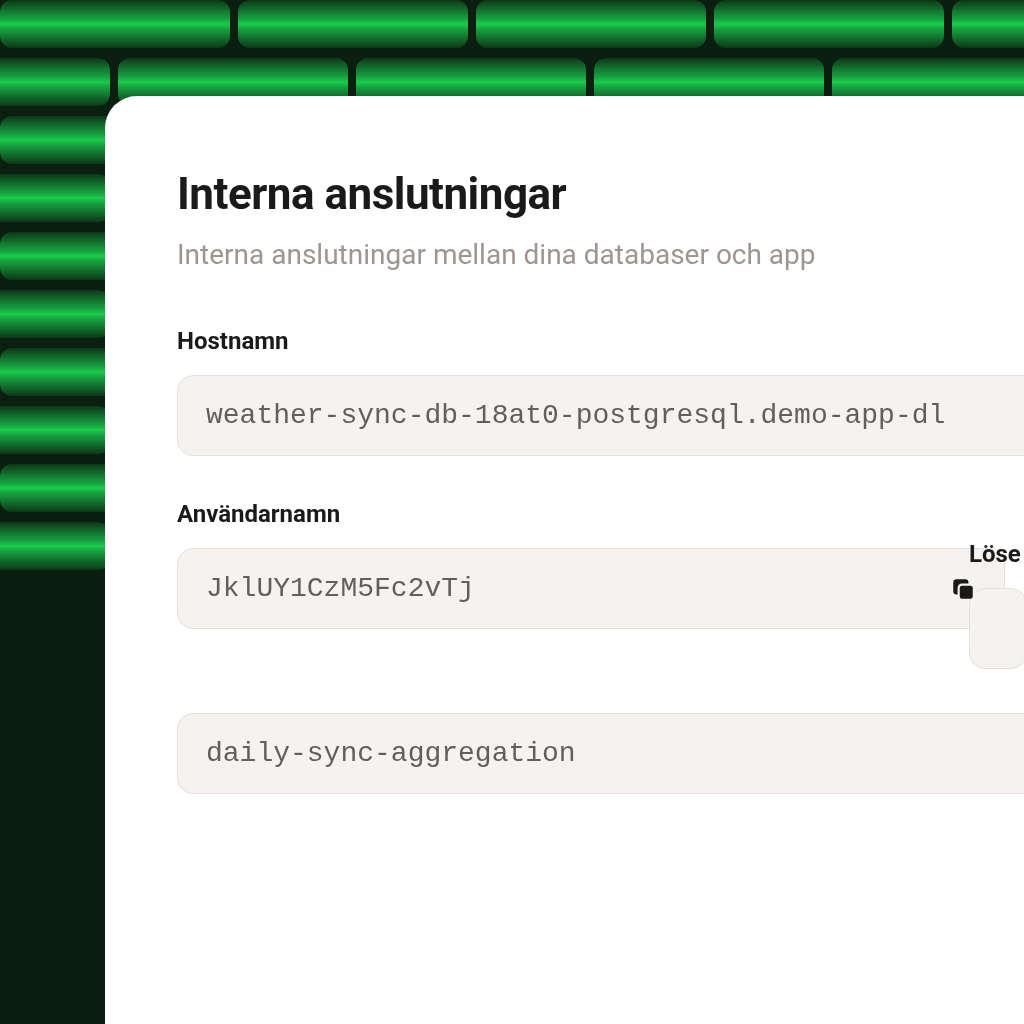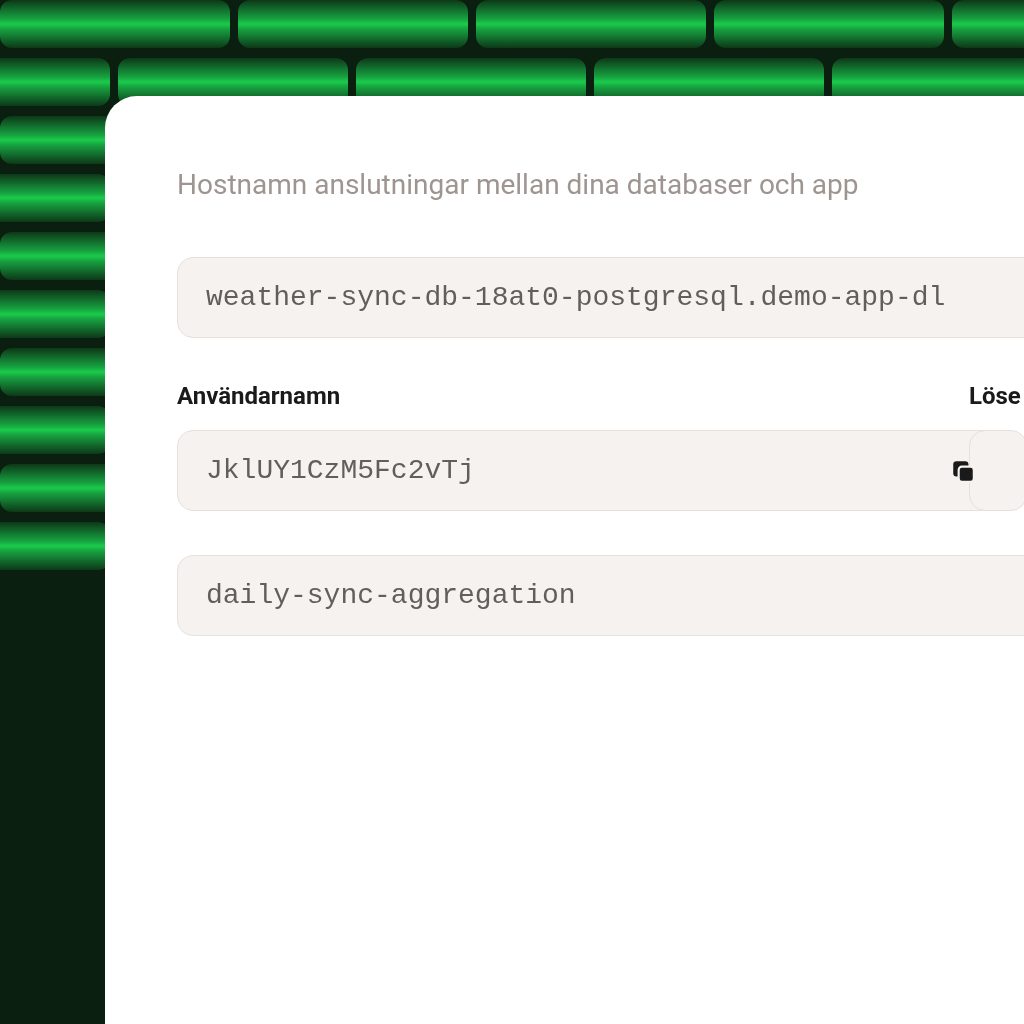--- a/index.html
+++ b/index.html
@@ -120,20 +120,21 @@
     .field-input-full {
       width: 920px;
     }
     
     .field-input-user {
       width: 828px;
     }
     
     .field-password {
       margin-left: 36px;
+      margin-top: 40px;
     }
     
     .copy-icon {
       width: 26px;
       height: 26px;
       flex-shrink: 0;
       position: relative;
     }
     
     .copy-icon svg {
@@ -216,23 +217,25 @@
   <div class="bg-row">
       <div class="capsule"></div>
       <div class="capsule"></div>
       <div class="capsule"></div>
       <div class="capsule"></div>
       <div class="capsule"></div>
     </div>
 </div>
 
 <div class="panel">
-  <p class="page-subtitle">Hostnamn anslutningar mellan dina databaser och app</p>
+  <h1 class="page-title">Interna anslutningar</h1>
+  <p class="page-subtitle">Interna anslutningar mellan dina databaser och app</p>
 
   <div class="field-group">
+    <label class="field-label">Hostnamn</label>
     <div class="field-input field-input-full">
       <span class="field-input-text">weather-sync-db-18at0-postgresql.demo-app-dl</span>
     </div>
   </div>
 
   <div class="field-row">
     <div class="field-group field-half" style="flex: 0 0 720px;">
       <label class="field-label">Användarnamn</label>
       <div class="field-input field-input-user">
         <span class="field-input-text">JklUY1CzM5Fc2vTj</span>

